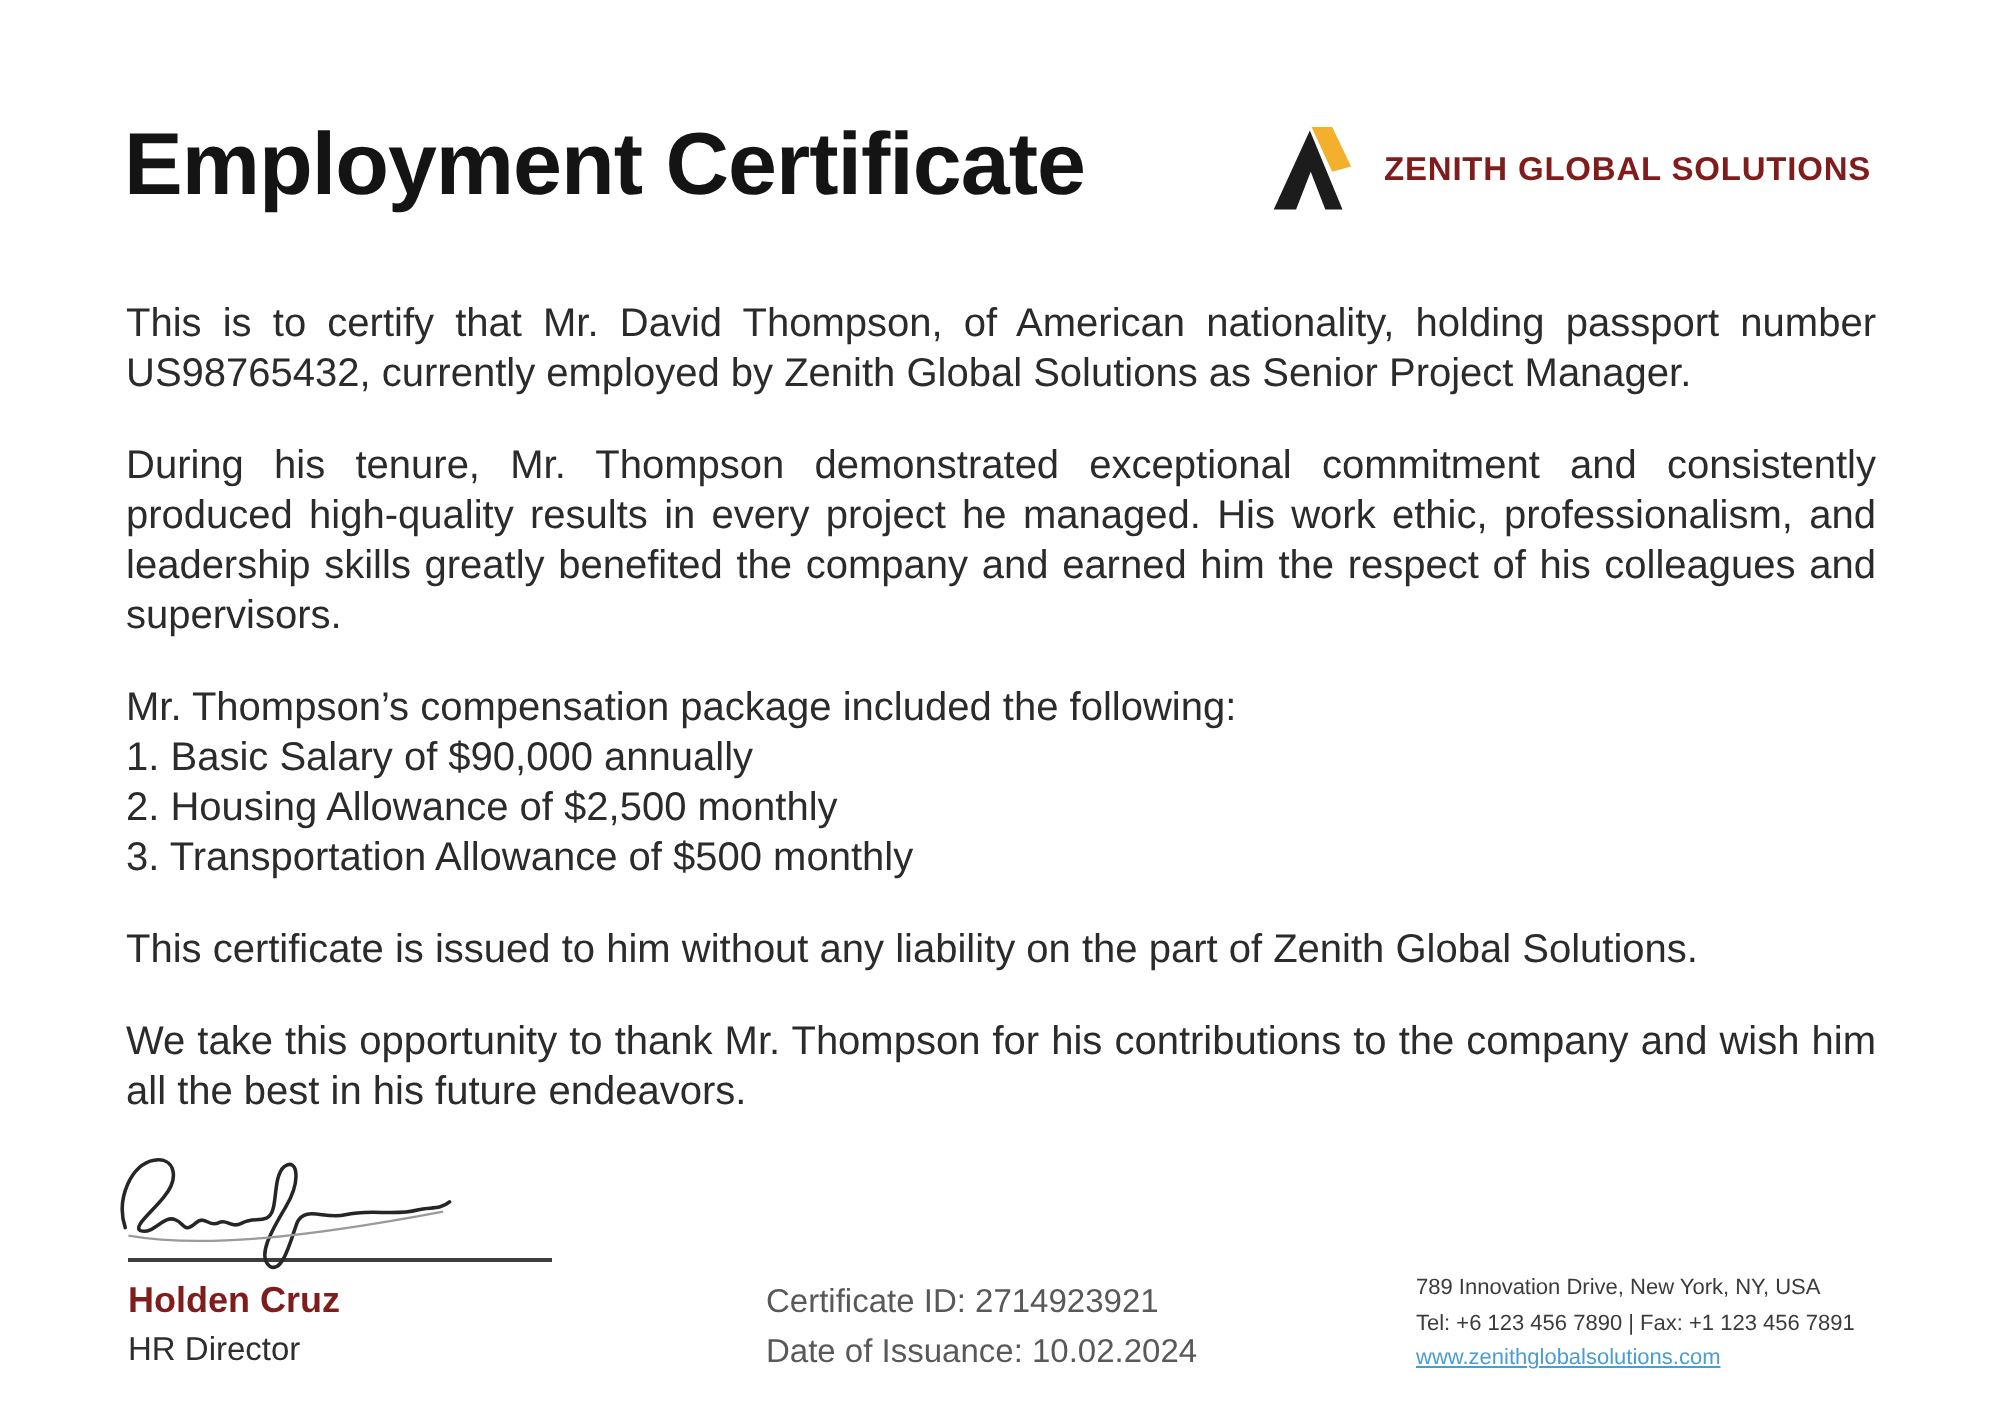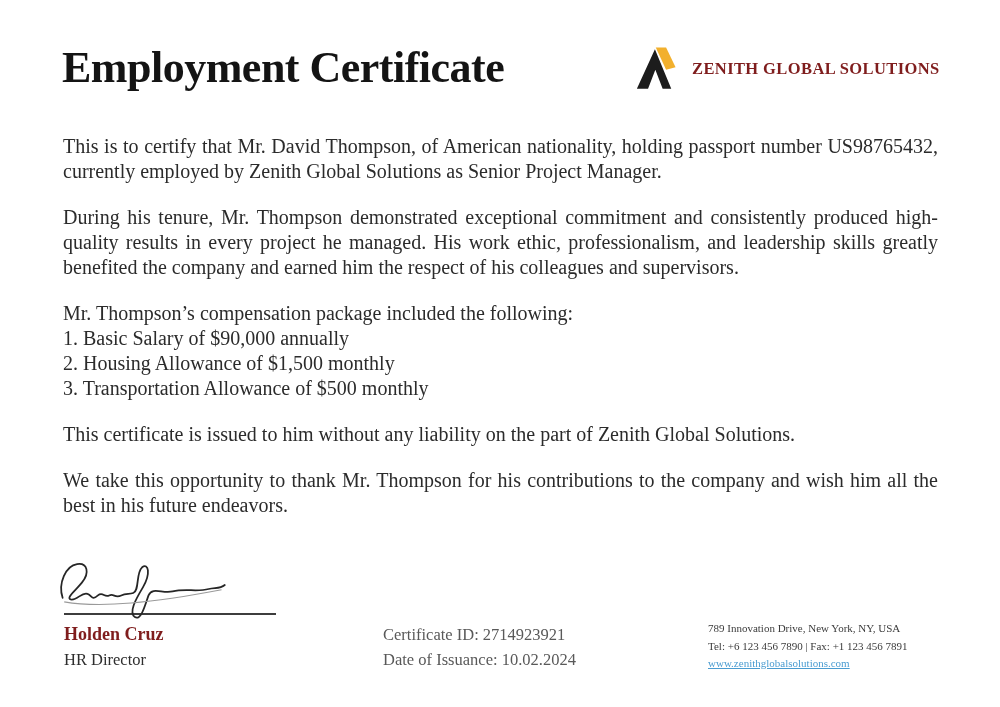--- a/index.html
+++ b/index.html
@@ -2,23 +2,23 @@
 <html><head>
 <meta charset="utf-8">
 <style>
   * { margin: 0; padding: 0; box-sizing: border-box; }
   html, body { background: #ffffff; }
   .page {
     position: relative;
     width: 1000px;
     height: 689px;
     background: #ffffff;
-    font-family: Liberation Serif, serif;
+    font-family: Liberation Sans, sans-serif;
     overflow: hidden;
-    margin: 0 auto;
+    margin: 16px auto;
   }
 
   
   .title {
     position: absolute;
     left: 62px;
     top: 42px;
     font-size: 44px;
     font-weight: 700;
     letter-spacing: -0.5px;
@@ -128,21 +128,21 @@
     <div class="company-name">ZENITH GLOBAL SOLUTIONS</div>
   </div>
 
   <div class="body-text">
     <p class="para">This is to certify that Mr. David Thompson, of American nationality, holding passport number US98765432, currently employed by Zenith Global Solutions as Senior Project Manager.</p>
     <p class="para">During his tenure, Mr. Thompson demonstrated exceptional commitment and consistently produced high-quality results in every project he managed. His work ethic, professionalism, and leadership skills greatly benefited the company and earned him the respect of his colleagues and supervisors.</p>
 
     <div class="comp-block">
       <div class="comp-intro">Mr. Thompson’s compensation package included the following:</div>
       <div class="list-line">1. Basic Salary of $90,000 annually</div>
-      <div class="list-line">2. Housing Allowance of $1,500 monthly</div>
+      <div class="list-line">2. Housing Allowance of $2,500 monthly</div>
       <div class="list-line">3. Transportation Allowance of $500 monthly</div>
     </div>
 
     <p class="para">This certificate is issued to him without any liability on the part of Zenith Global Solutions.</p>
     <p class="para">We take this opportunity to thank Mr. Thompson for his contributions to the company and wish him all the best in his future endeavors.</p>
   </div>
 
   <svg class="signature-svg" viewBox="0 0 218 78" aria-hidden="true">
     <path d="M7,50 C1,32 11,10 25,8 C38,6 41,19 31,31 C23,41 11,50 17,52
              C25,54 31,42 38,45 C44,47 43,54 51,47 C57,42 59,50 65,47

